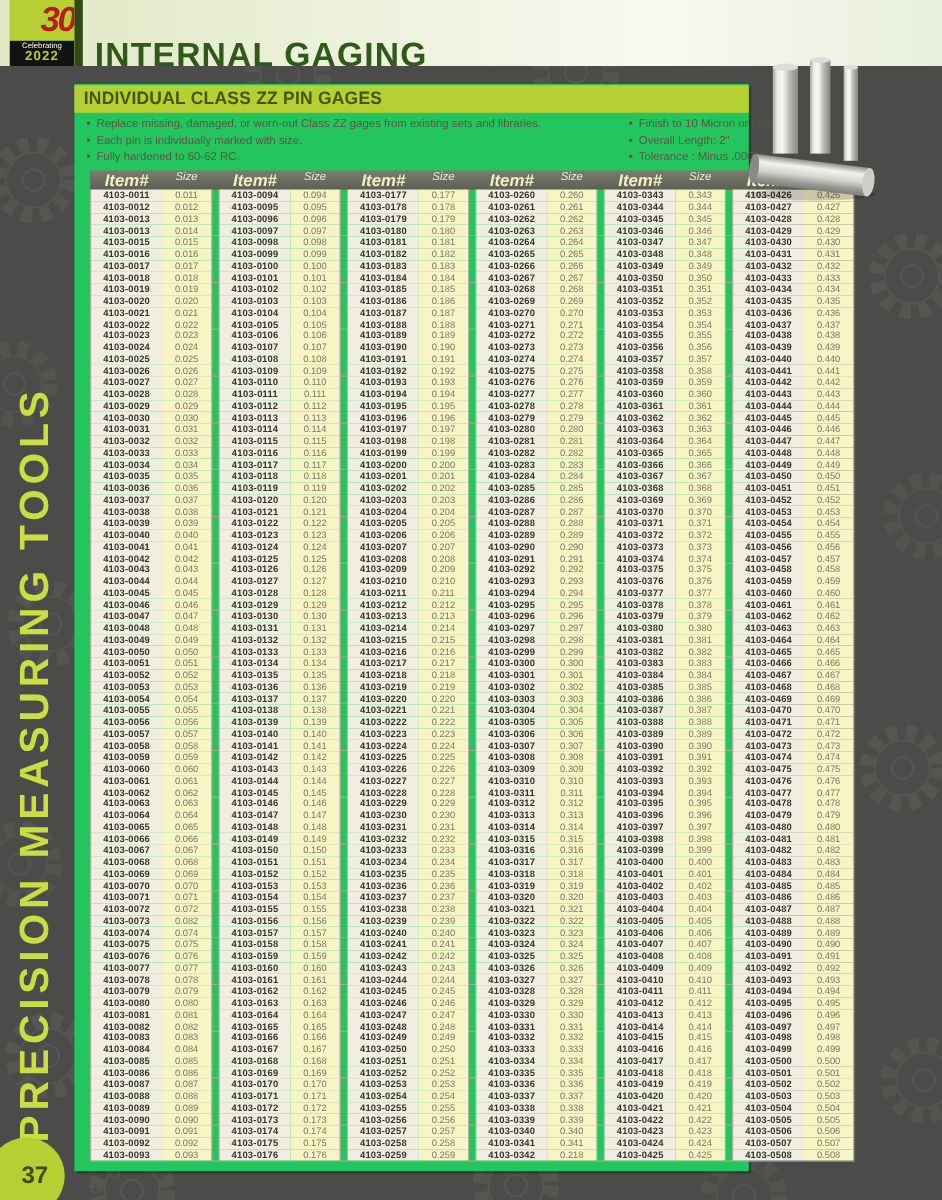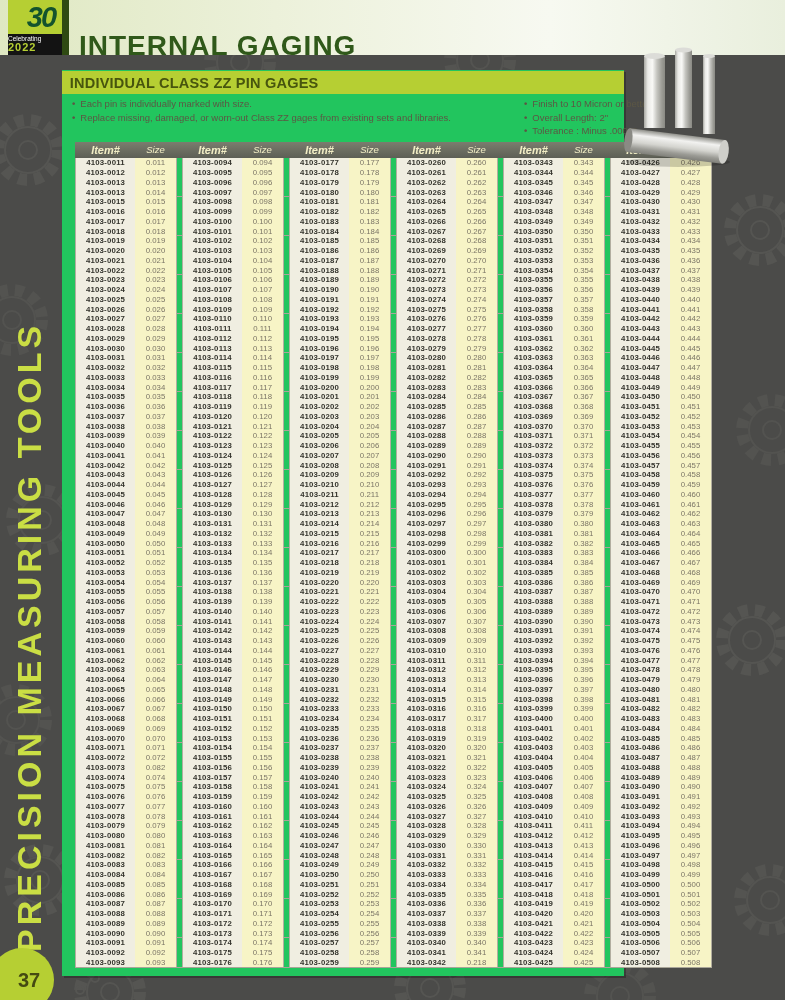--- a/index.html
+++ b/index.html
@@ -7,22 +7,22 @@
        background:#4b4b49;font-family:"Liberation Sans",sans-serif;}
   .abs{position:absolute;}
   
   #gears{position:absolute;left:0;top:0;z-index:0;}
   
   #topband{left:0;top:0;width:785px;height:55px;z-index:3;
     background:linear-gradient(90deg,#dfe8c2 0%,#ecf1da 35%,#f7f9f1 70%,#e9efdd 100%);}
   #logo{left:8px;top:0;width:54px;height:55px;background:#b6cf33;z-index:4;
     display:flex;flex-direction:column;overflow:hidden;}
   #logo-num{flex:1;font-weight:bold;font-style:italic;font-size:29px;line-height:34px;
-    text-align:center;color:#14532d;letter-spacing:-2px;padding-left:12px;}
-  #logo-strip{background:#131313;padding:1px 0 2px 0;}
+    text-align:right;color:#b91c1c;letter-spacing:-2px;padding-left:12px;}
+  #logo-strip{background:#131313;text-align:center;padding:1px 0 2px 0;}
   #logo-celebrating{display:block;color:#ffffff;font-size:6.5px;line-height:7px;}
   #logo-year{display:block;color:#b6cf33;font-weight:bold;font-size:11px;line-height:11px;letter-spacing:1px;}
   #header-divider{left:62px;top:0;width:7px;height:55px;background:#2f4a12;z-index:4;}
   #page-title{left:79px;top:17px;height:55px;line-height:57px;margin:0;z-index:4;
     font-size:28px;font-weight:bold;color:#30591a;letter-spacing:1px;white-space:nowrap;}
   
   #panel{left:62px;top:70px;width:562px;height:906px;background:#22c55e;z-index:1;
     box-shadow:2px 2px 0 rgba(0,0,0,0.25);}
   #section-bar{position:absolute;left:0;top:1px;width:100%;height:23px;background:#b6cf33;}
   #section-title{display:block;padding:3px 0 0 8px;font-size:15px;font-weight:bold;
@@ -31,21 +31,21 @@
   ul.blist{list-style:none;margin:0;padding:0;font-size:9.5px;line-height:13.5px;color:#5c5744;}
   ul.blist li::before{content:"\2022";font-weight:bold;margin-right:5px;color:#5c5744;}
   #bullets-left{width:400px;}
   #bullets-right{margin-left:52px;}
   
   #gage-table{position:absolute;left:13px;top:72px;width:637px;border-bottom:1px solid #a9a598;}
   #thead{display:flex;height:16px;align-items:center;
     background:linear-gradient(#7b7d6e,#5d5f55);}
   .hpair{display:flex;width:102px;margin-right:5px;border-left:1px solid transparent;border-right:1px solid transparent;box-sizing:content-box;}
   .hpair:last-child{margin-right:0;}
-  .h-item{width:59px;text-align:center;font-size:11px;font-weight:bold;font-style:italic;color:#f2eec5;}
+  .h-item{width:59px;text-align:center;font-size:14px;font-weight:bold;font-style:italic;color:#f2eec5;}
   .h-size{width:41px;text-align:center;font-size:9.5px;font-weight:normal;font-style:italic;color:#f2eec5;}
   .trow{display:flex;height:9.75px;}
   .trow.sep{box-shadow:inset 0 -1px 0 #a9a598;}
   .pair{display:flex;width:100px;margin-right:5px;
     border-left:1px solid #b2aea0;border-right:1px solid #b2aea0;}
   .pair:last-child{margin-right:0;}
   .cell{display:flex;align-items:center;justify-content:center;height:100%;overflow:hidden;}
   .c-item{width:59px;background:#f0eee1;font-size:7.8px;font-weight:bold;color:#33332c;letter-spacing:0.2px;}
   .c-size{width:41px;background:#f7f4c6;font-size:7.8px;color:#7b7566;}
   
@@ -86,22 +86,23 @@
   <circle cx="95" cy="978" r="4" fill="none" stroke="#555552" stroke-width="2"></circle>
   <circle cx="80" cy="990" r="4" fill="none" stroke="#555552" stroke-width="2"></circle>
 </svg>
 
 <div id="panel" class="abs">
   <div id="section-bar">
     <span id="section-title">INDIVIDUAL CLASS ZZ PIN GAGES</span>
   </div>
   <div id="bullets">
     <ul class="blist" id="bullets-left">
+        <li>Replace missing, damaged, or worn-out Class ZZ gages from existing sets and libraries.</li>
         <li>Each pin is individually marked with size.</li>
-        <li>Replace missing, damaged, or worn-out Class ZZ gages from existing sets and libraries.</li>
+        <li>Fully hardened to 60-62 RC.</li>
       </ul>
     <ul class="blist" id="bullets-right">
         <li>Finish to 10 Micron or better.</li>
         <li>Overall Length: 2"</li>
         <li>Tolerance : Minus .0002"</li>
       </ul>
   </div>
   <div id="gage-table">
     <div id="thead">
         <div class="hpair">

